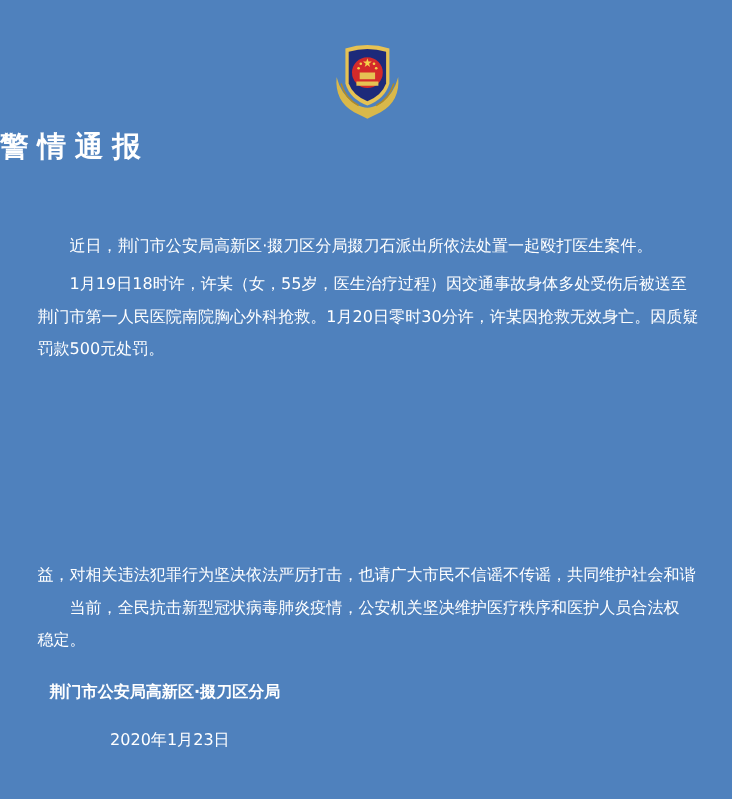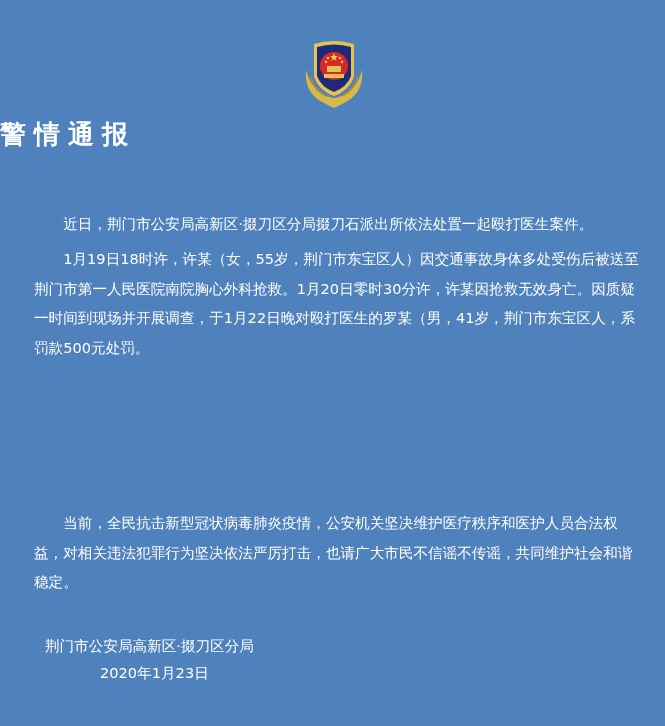--- a/index.html
+++ b/index.html
@@ -47,27 +47,26 @@
     <circle cx="42" cy="26" r="1.2" fill="#f5d34a"></circle>
   </svg>
 
   <div class="title">警情通报</div>
 
   <div class="para" style="top:209px;">
     <span class="line">　　近日，荆门市公安局高新区·掇刀区分局掇刀石派出所依法处置一起殴打医生案件。</span>
   </div>
 
   <div class="para" style="top:244px;">
-    <span class="line">　　1月19日18时许，许某（女，55岁，荆门市东宝区人）因交通事故身体多处受伤后被送至</span>
+    <span class="line">　　1月19日18时许，许某（女，55岁，医生治疗过程）因交通事故身体多处受伤后被送至</span>
     <span class="line">荆门市第一人民医院南院胸心外科抢救。1月20日零时30分许，许某因抢救无效身亡。因质疑</span>
-    <span class="line">一时间到现场并开展调查，于1月22日晚对殴打医生的罗某（男，41岁，荆门市东宝区人，系</span>
     <span class="line">罚款500元处罚。</span>
   </div>
 
   <div class="para" style="top:508px;">
+    <span class="line">益，对相关违法犯罪行为坚决依法严厉打击，也请广大市民不信谣不传谣，共同维护社会和谐</span>
     <span class="line">　　当前，全民抗击新型冠状病毒肺炎疫情，公安机关坚决维护医疗秩序和医护人员合法权</span>
-    <span class="line">益，对相关违法犯罪行为坚决依法严厉打击，也请广大市民不信谣不传谣，共同维护社会和谐</span>
     <span class="line">稳定。</span>
   </div>
 
-  <div class="sig" style="left:45px; top:636px;">荆门市公安局高新区·掇刀区分局</div>
+  <div class="sig" style="left:45px; top:620px;font-weight:bold;">荆门市公安局高新区·掇刀区分局</div>
   <div class="sig" style="left:100px; top:663px;">2020年1月23日</div>
 </div>
 
 </body></html>

